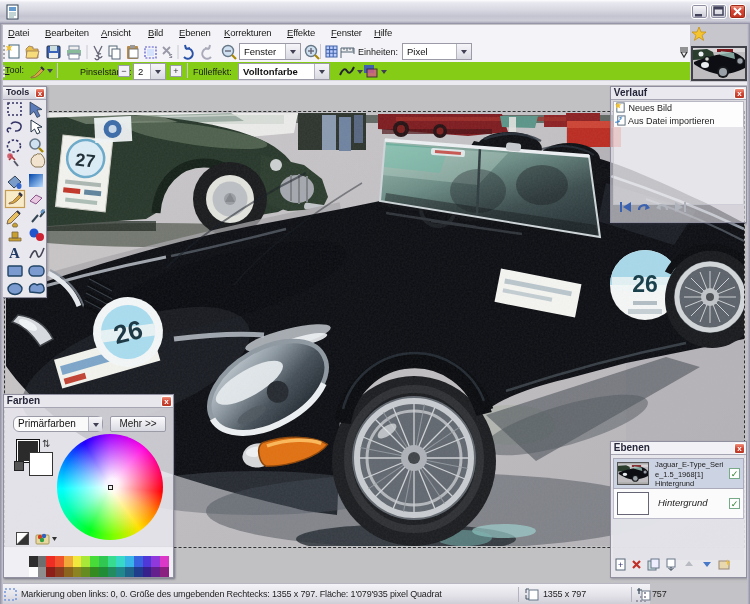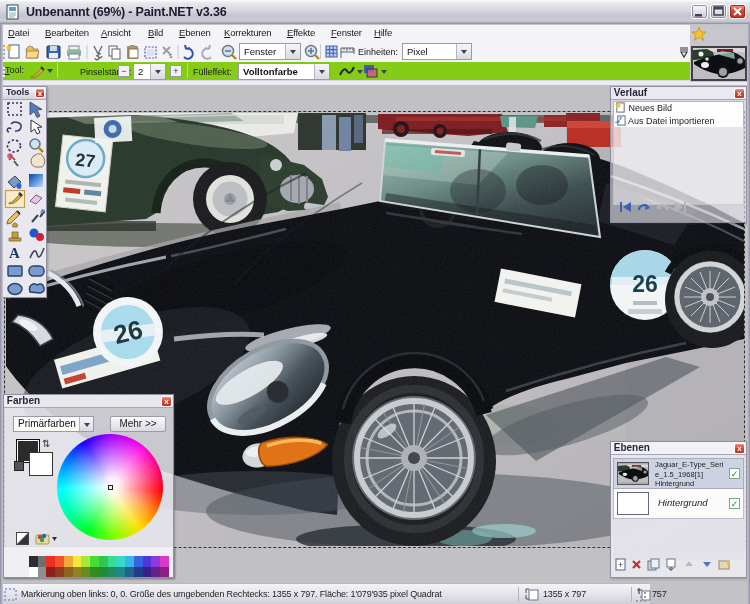--- a/index.html
+++ b/index.html
@@ -55,21 +55,20 @@
 <body>
 <div id="win">
   <div class="abs" style="left:0;top:24px;width:3px;height:580px;background:linear-gradient(90deg,#8f8fa2,#c9c9d4);z-index:50"></div>
   <div class="abs" style="right:0;top:24px;width:3px;height:580px;background:linear-gradient(270deg,#8f8fa2,#c9c9d4);z-index:50"></div>
   <div id="titlebar">
     <svg class="ticon" viewBox="0 0 16 16">
         <rect x="2" y="1" width="11" height="14" fill="#fff" stroke="#345" stroke-width="1"></rect>
         <rect x="4" y="3" width="7" height="4" fill="#69c"></rect>
         <path d="M4 9h7M4 11h7M4 13h5" stroke="#8aa" stroke-width="1"></path>
       </svg>
-    <div id="titletext">Unbenannt (69%) - Paint.NET v3.36</div>
     <div class="capbtn" style="left:691px;"><svg width="15" height="13">
           <rect x="3" y="9" width="7" height="2.5" fill="#404058"></rect>
         </svg></div>
     <div class="capbtn" style="left:710px;"><svg width="15" height="13">
           <rect x="3" y="2" width="9" height="8" fill="none" stroke="#404058" stroke-width="1.5"></rect>
           <rect x="3" y="2" width="9" height="2.5" fill="#404058"></rect>
         </svg></div>
     <div class="capbtn" id="btnclose" style="left:729px;"><svg width="15" height="13">
           <path d="M4,3 l7,7 M11,3 l-7,7" stroke="#fff" stroke-width="2"></path>
         </svg></div>
@@ -552,21 +551,21 @@
             <path d="M37,7 l5,2 -1,-6z" fill="#b0b4bc"></path>
           <path d="M56,1 v10 l8,-5z" fill="#b0b4bc"></path>
             <path d="M66,1 v10" stroke="#b0b4bc" stroke-width="2"></path>
         </svg>
       </div>
     </div>
 
     <div class="pal" id="farben" style="left:3px;top:309px;width:171px;height:184px;background:rgba(233,232,238,0.85);">
       <div class="paltitle" style="background:rgba(240,240,246,0.75);">&nbsp;Farben</div>
       <div class="palx">x</div>
-      <div class="combo" style="left:9px;top:21px;width:81px;height:16px;background:rgba(255,255,255,.9);">
+      <div class="combo" style="left:9px;top:21px;width:90px;height:16px;background:rgba(255,255,255,.9);border-radius:6px;">
         <span class="cbtxt" style="font-size:10px;top:1px;">Primärfarben</span>
           <span class="cbarr" style="width:14px;"></span>
       </div>
       <div style="position:absolute;left:106px;top:21px;width:56px;height:16px;border:1px solid #9b9ba8;border-radius:2px;background:linear-gradient(#fbfbfd,#d9d9e2);font-size:10px;text-align:center;line-height:14px;color:#222;">Mehr &gt;&gt;</div>
       <div style="position:absolute;left:12px;top:44px;width:24px;height:24px;background:#2b2b2b;border:1px solid #111;box-shadow:0 0 0 1px #fff inset;"></div>
       <div style="position:absolute;left:25px;top:57px;width:24px;height:24px;background:#fff;border:1px solid #333;"></div>
       <div style="position:absolute;left:38px;top:43px;font-size:10px;color:#333;">⇅</div>
       <div style="position:absolute;left:10px;top:66px;width:10px;height:10px;background:#555;border:1px solid #222;"></div>
       <div id="wheel" style="position:absolute;left:53px;top:39px;width:106px;height:106px;border-radius:50%;
         background:radial-gradient(circle at 52% 48%, rgba(255,255,255,.95) 8%, rgba(255,255,255,0) 64%),

